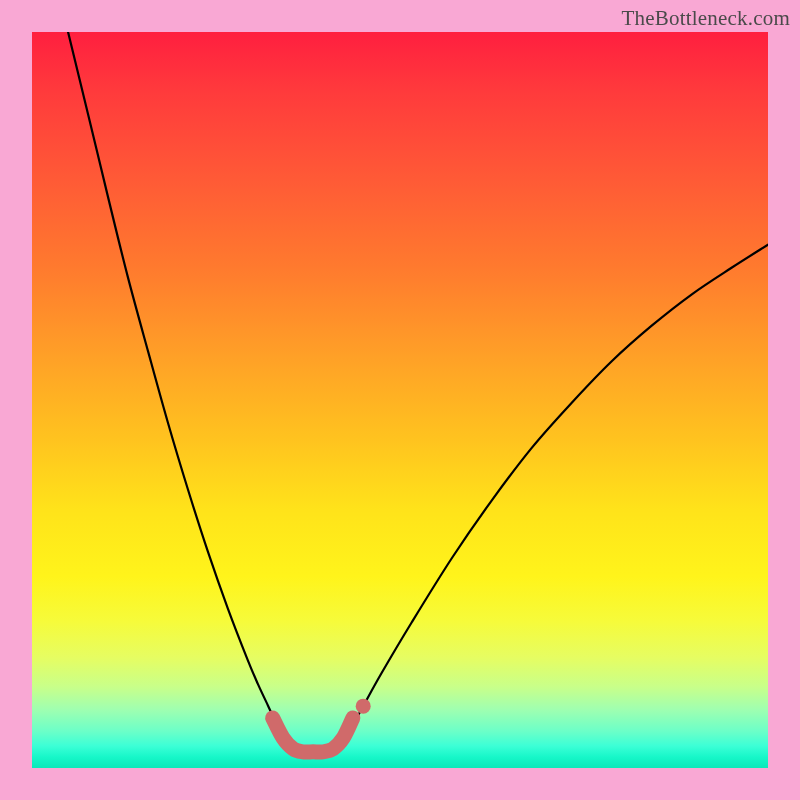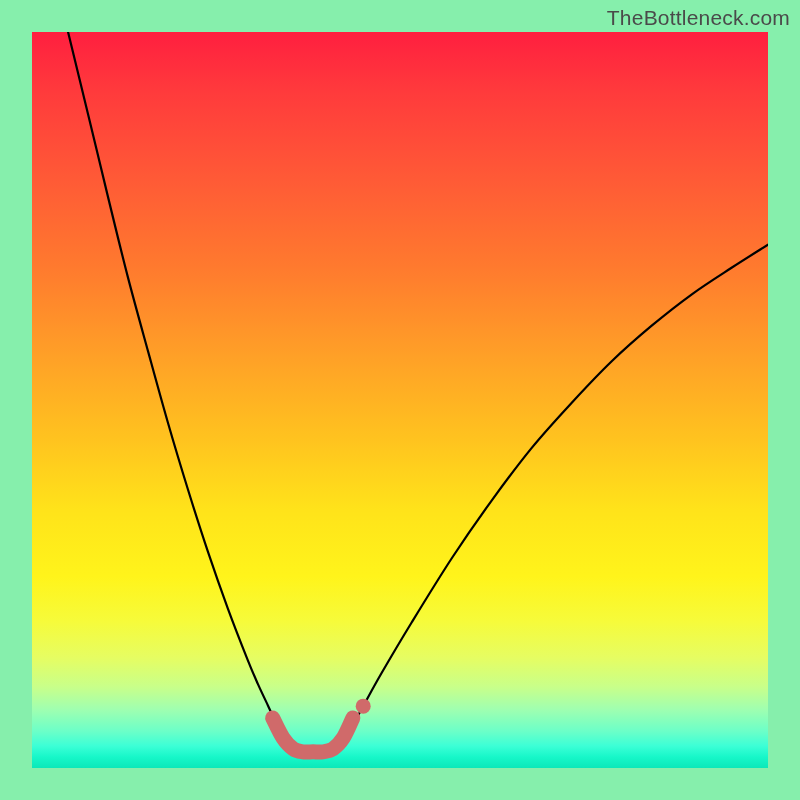--- a/index.html
+++ b/index.html
@@ -8,21 +8,22 @@
     width: 800px;
     height: 800px;
     overflow: hidden;
     background: #000;
     font-family: Arial, Helvetica, sans-serif;
   }
   .frame {
     position: relative;
     width: 800px;
     height: 800px;
-    background: #86efac;
+    background: #f9a8d4;
+    font-family: Liberation Serif, serif;
   }
   .plot-area {
     position: absolute;
     left: 32px;
     top: 32px;
     width: 736px;
     height: 736px;
     
     background: linear-gradient(
       to bottom,

